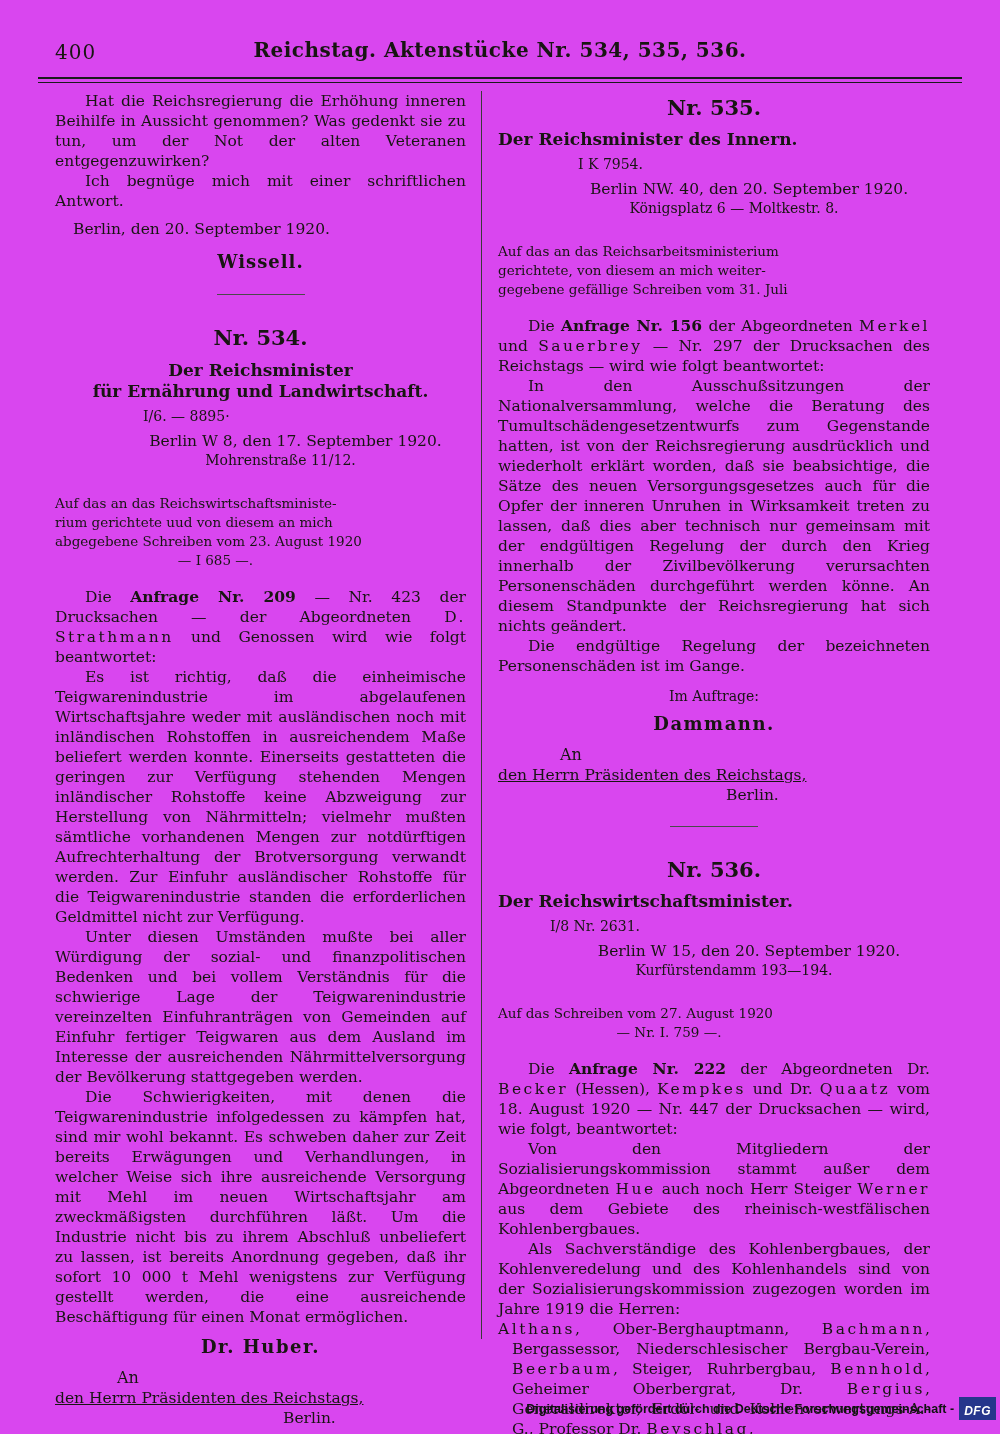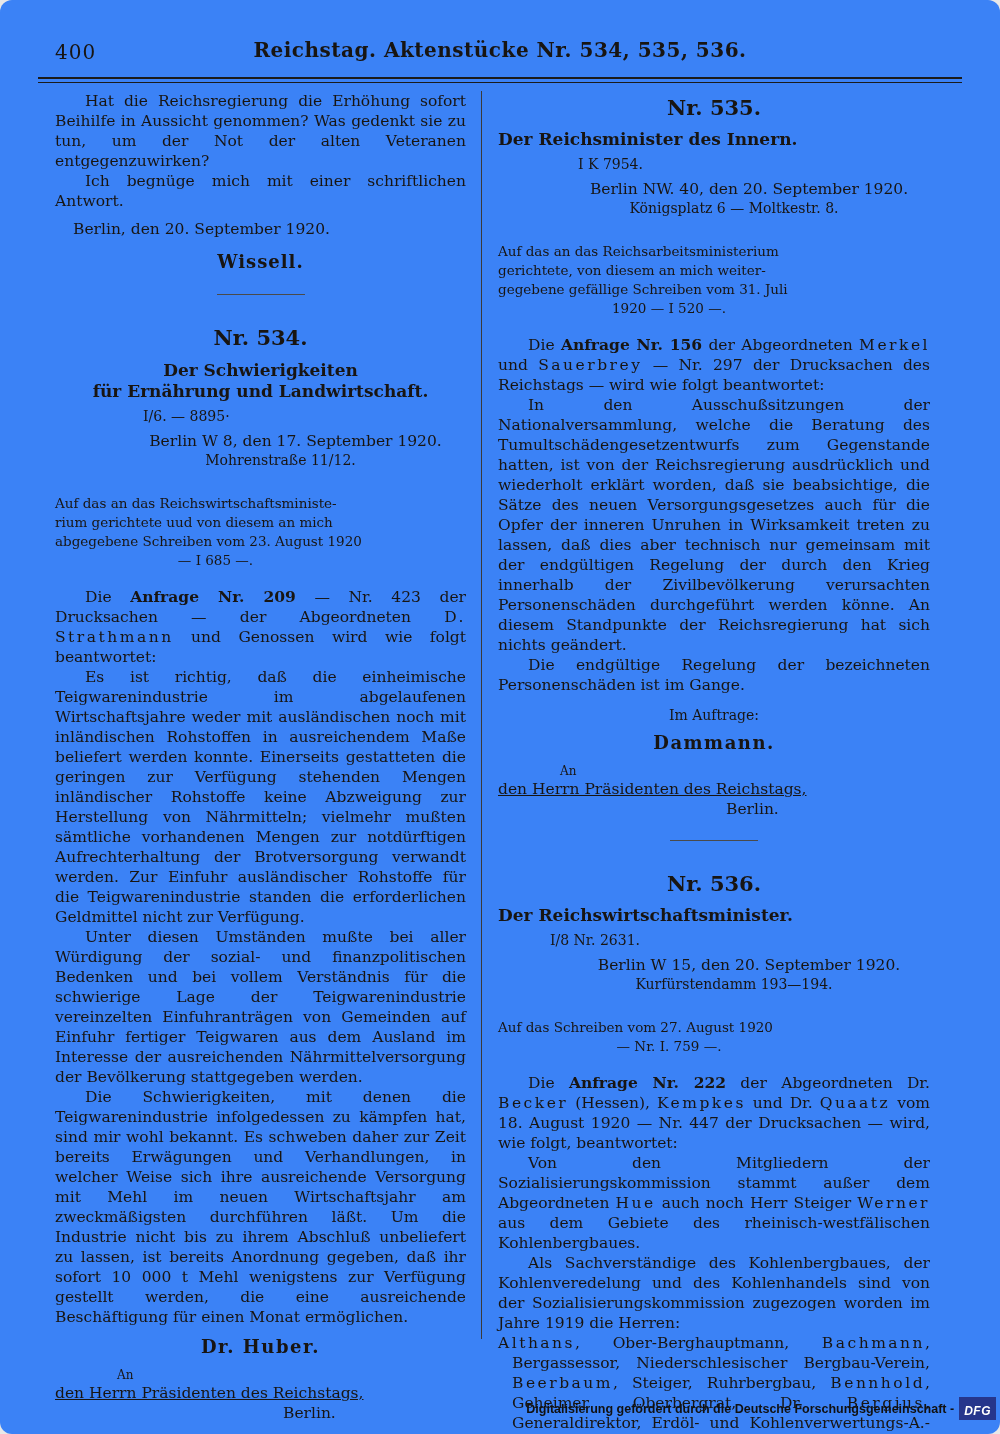--- a/index.html
+++ b/index.html
@@ -2,25 +2,24 @@
 <html><head>
 <meta charset="utf-8">
 <style>
   * { box-sizing: border-box; margin: 0; padding: 0; }
   html, body { background: #e8e8e8; }
   .page {
     position: relative;
     width: 1000px;
     height: 1434px;
     margin: 0 auto;
-    background: #3b82f6;
+    background: #d946ef;
     color: #181512;
     font-family: "DejaVu Serif", serif;
     overflow: hidden;
-    border-radius: 12px;
   }
   
   .page-header { position: relative; padding-top: 38px; height: 72px; }
   .page-num {
     position: absolute; left: 55px; top: 40px;
     font-size: 20px; letter-spacing: 1px;
   }
   .header-title {
     text-align: center; font-size: 20px; font-weight: bold;
     letter-spacing: 0.5px;
@@ -66,21 +65,21 @@
   .file-ref { font-size: 14px; margin: 6px 0 0 88px; }
   .file-ref.r535 { margin-left: 80px; }
   .file-ref.r536 { margin-left: 52px; }
   .dateline { font-size: 15.5px; text-align: center; padding-left: 70px; margin-top: 8px; }
   .address  { font-size: 14px; text-align: center; padding-left: 40px; margin-top: 2px; }
   .regarding { margin-top: 26px; font-size: 13.5px; line-height: 19px; }
   .regarding .center { text-align: center; padding-right: 90px; }
   .p-gap { margin-top: 17px; }
   .sig-intro { text-align: center; font-size: 14px; margin-top: 12px; }
   .sig-big { text-align: center; font-weight: bold; font-size: 18px; letter-spacing: 1.5px; margin-top: 9px; }
-  .an-word { font-size: 12px; margin: 11px 0 0 62px; }
+  .an-word { font-size: 16px; margin: 11px 0 0 62px; }
   .an-line { font-size: 15.5px; margin-top: 2px; text-decoration: underline; }
   .an-city { font-size: 15.5px; margin-top: 2px; padding-left: 228px; }
   
   .dfg-footer {
     position: absolute; right: 4px; bottom: 14px;
     display: flex; align-items: center; gap: 5px;
     font-family: "Liberation Sans", sans-serif;
     font-weight: bold; font-size: 12.5px; color: #111;
   }
   .dfg-logo {
@@ -96,29 +95,29 @@
 
   <div class="page-header">
     <div class="page-num">400</div>
     <div class="header-title">Reichstag.  Aktenstücke Nr. 534, 535, 536.</div>
   </div>
   <div class="head-rule"></div>
 
   <div class="columns">
 
     <div class="col col-left">
-      <p class="para"><span>Hat die Reichsregierung die Erhöhung sofort Beihilfe in Aussicht genommen?  Was gedenkt sie zu tun, um der Not der alten Veteranen entgegenzuwirken?</span></p>
+      <p class="para"><span>Hat die Reichsregierung die Erhöhung inneren Beihilfe in Aussicht genommen?  Was gedenkt sie zu tun, um der Not der alten Veteranen entgegenzuwirken?</span></p>
       <p class="para"><span>Ich begnüge mich mit einer schriftlichen Antwort.</span></p>
       <div class="dateline-solo">Berlin, den 20. September 1920.</div>
       <div class="sig-name">Wissell.</div>
       <hr class="sep-rule">
 
       <div class="heading-nr">Nr. 534.</div>
       <div class="minister-c">
-        <div>Der Schwierigkeiten</div>
+        <div>Der Reichsminister</div>
         <div>für Ernährung und Landwirtschaft.</div>
       </div>
       <div class="file-ref">I/6. — 8895·</div>
       <div class="dateline">Berlin W 8, den 17. September 1920.</div>
       <div class="address">Mohrenstraße 11/12.</div>
       <div class="regarding">
         <div>Auf das an das Reichswirtschaftsministe-</div>
         <div>rium gerichtete uud von diesem an mich</div>
         <div>abgegebene Schreiben vom 23. August 1920</div>
         <div class="center">— I 685 —.</div>
@@ -139,21 +138,20 @@
     <div class="col col-right">
       <div class="heading-nr" style="margin-top:4px;">Nr. 535.</div>
       <div class="minister-l">Der Reichsminister des Innern.</div>
       <div class="file-ref r535">I K 7954.</div>
       <div class="dateline">Berlin NW. 40, den 20. September 1920.</div>
       <div class="address">Königsplatz 6 — Moltkestr. 8.</div>
       <div class="regarding">
         <div>Auf das an das Reichsarbeitsministerium</div>
         <div>gerichtete, von diesem an mich weiter-</div>
         <div>gegebene gefällige Schreiben vom 31. Juli</div>
-        <div class="center">1920 — I 520 —.</div>
       </div>
       <p class="para p-gap"><span>Die </span><span class="b">Anfrage Nr. 156</span><span> der Abgeordneten </span><span class="sp">Merkel</span><span> und </span><span class="sp">Sauerbrey</span><span> — Nr. 297 der Drucksachen des Reichstags — wird wie folgt beantwortet:</span></p>
       <p class="para"><span>In den Ausschußsitzungen der Nationalversammlung, welche die Beratung des Tumultschädengesetzentwurfs zum Gegenstande hatten, ist von der Reichsregierung ausdrücklich und wiederholt erklärt worden, daß sie beabsichtige, die Sätze des neuen Versorgungsgesetzes auch für die Opfer der inneren Unruhen in Wirksamkeit treten zu lassen, daß dies aber technisch nur gemeinsam mit der endgültigen Regelung der durch den Krieg innerhalb der Zivilbevölkerung verursachten Personenschäden durchgeführt werden könne.  An diesem Standpunkte der Reichsregierung hat sich nichts geändert.</span></p>
       <p class="para"><span>Die endgültige Regelung der bezeichneten Personenschäden ist im Gange.</span></p>
       <div class="sig-intro">Im Auftrage:</div>
       <div class="sig-big">Dammann.</div>
       <div class="an-word">An</div>
       <div class="an-line">den Herrn Präsidenten des Reichstags,</div>
       <div class="an-city">Berlin.</div>
       <hr class="sep-rule">

